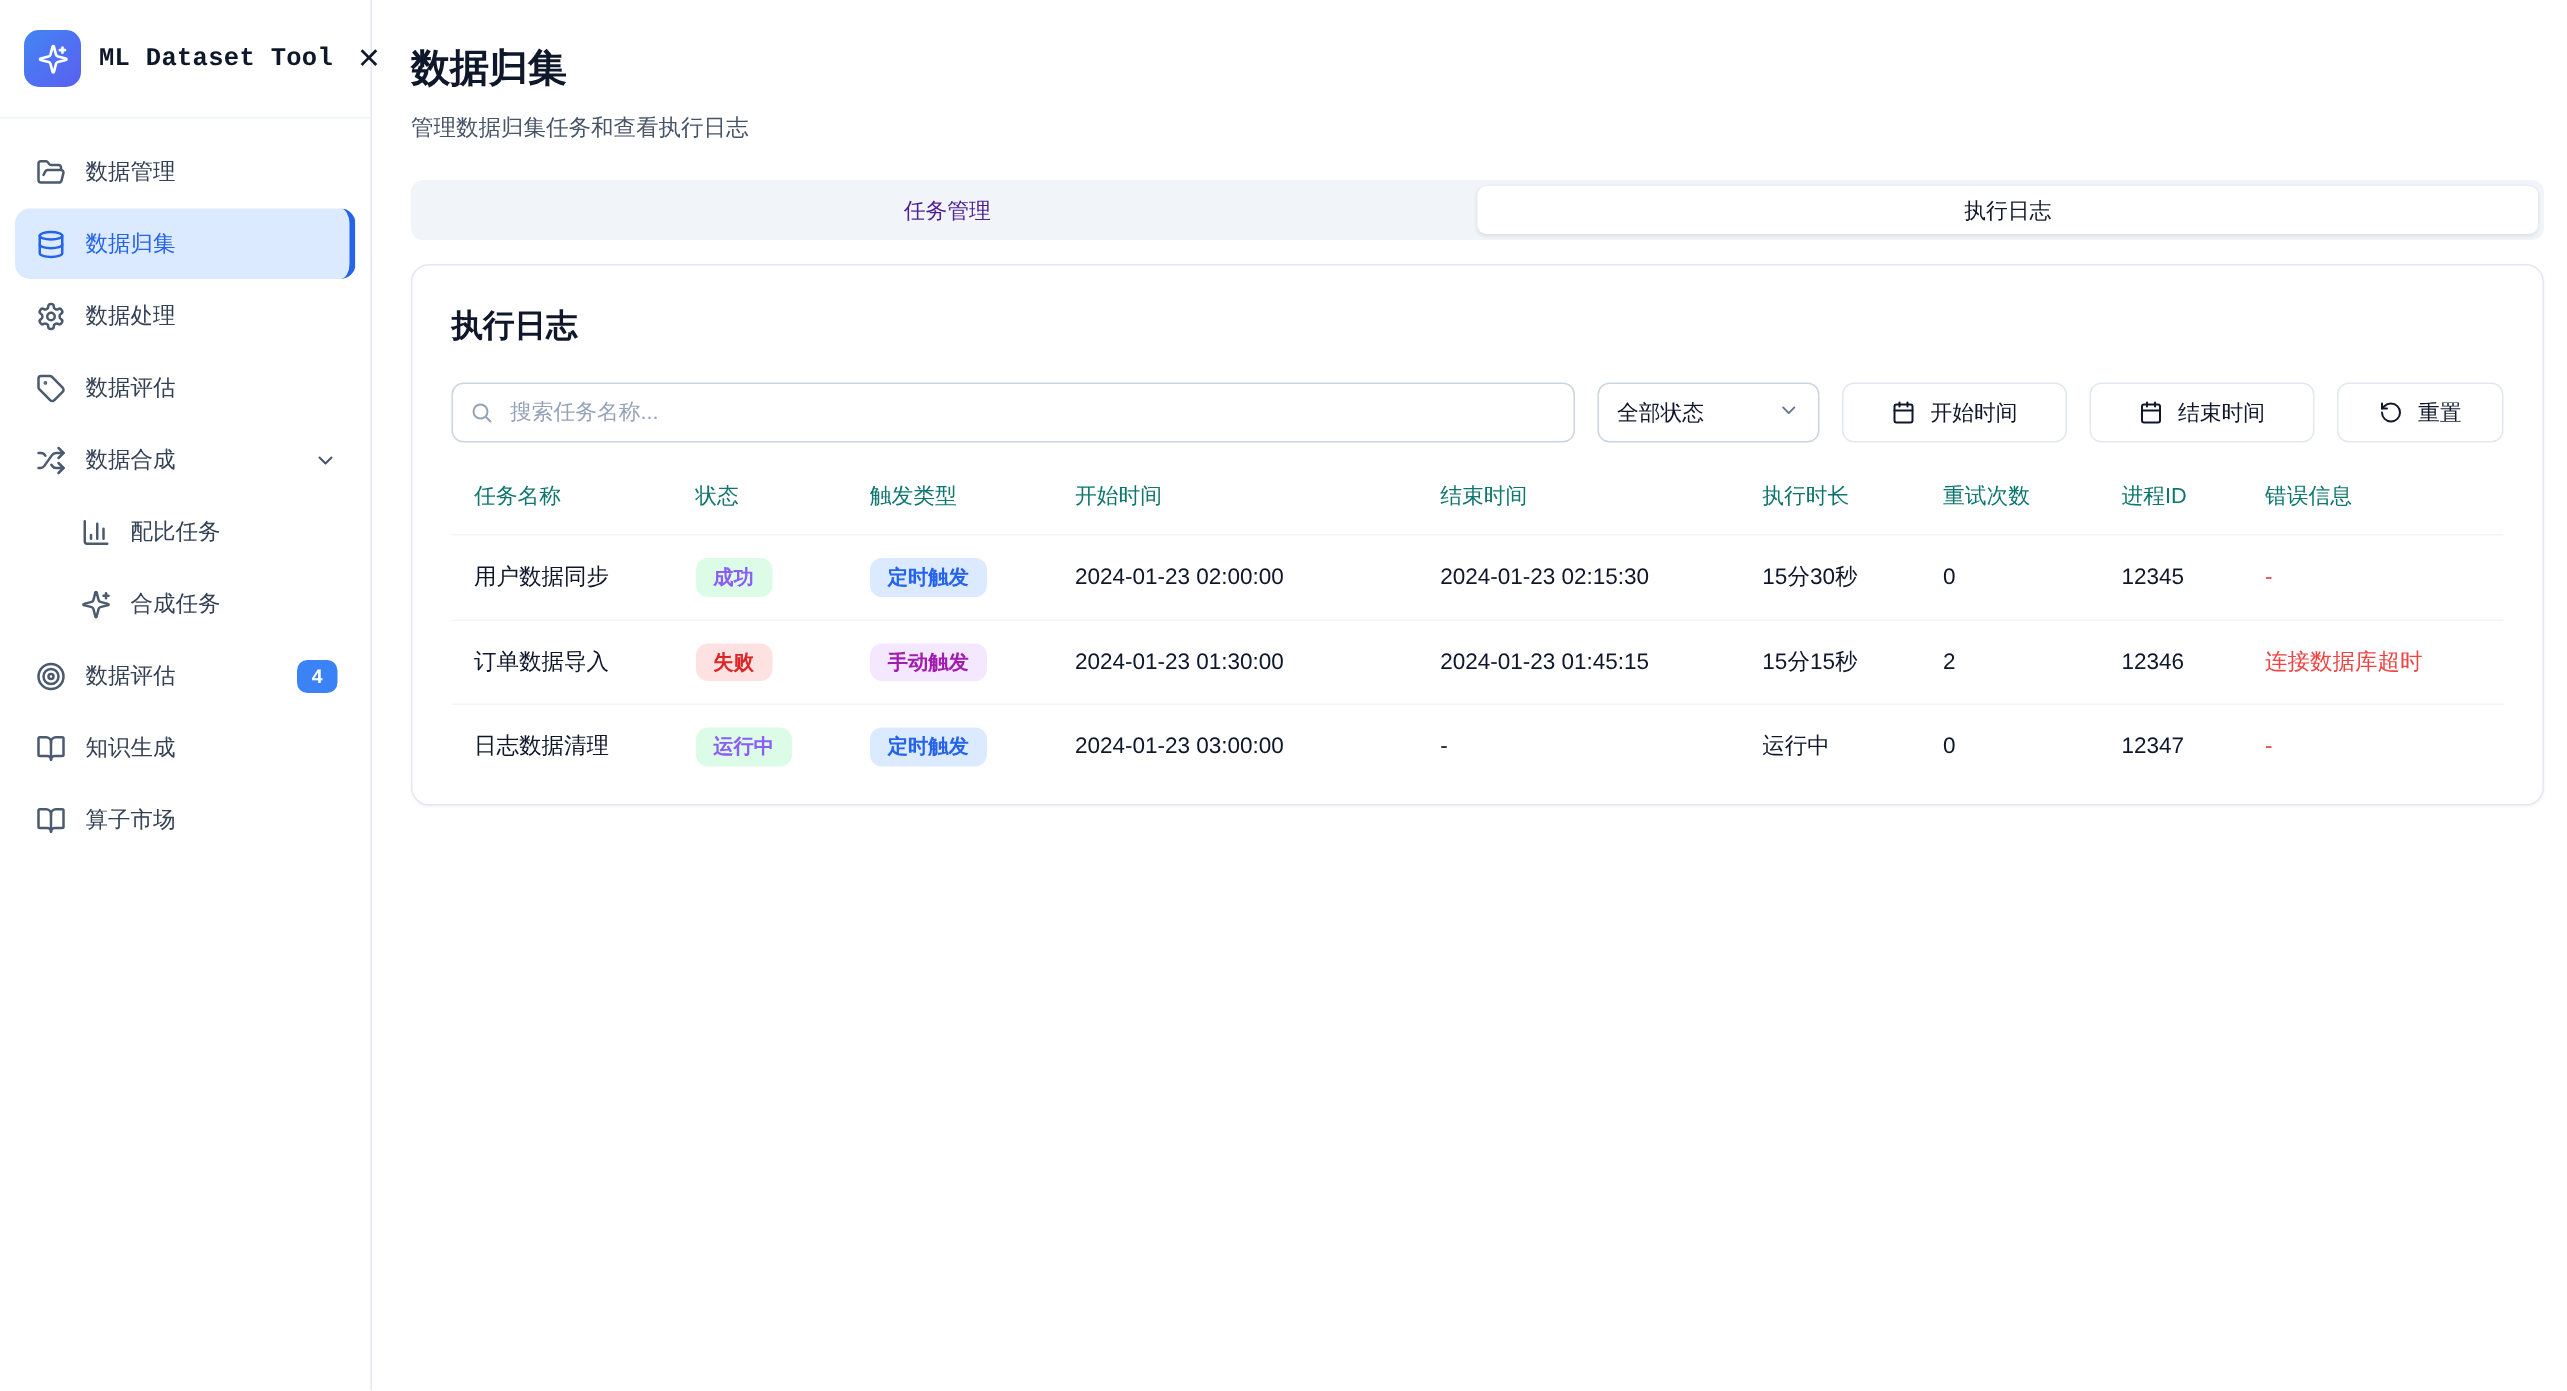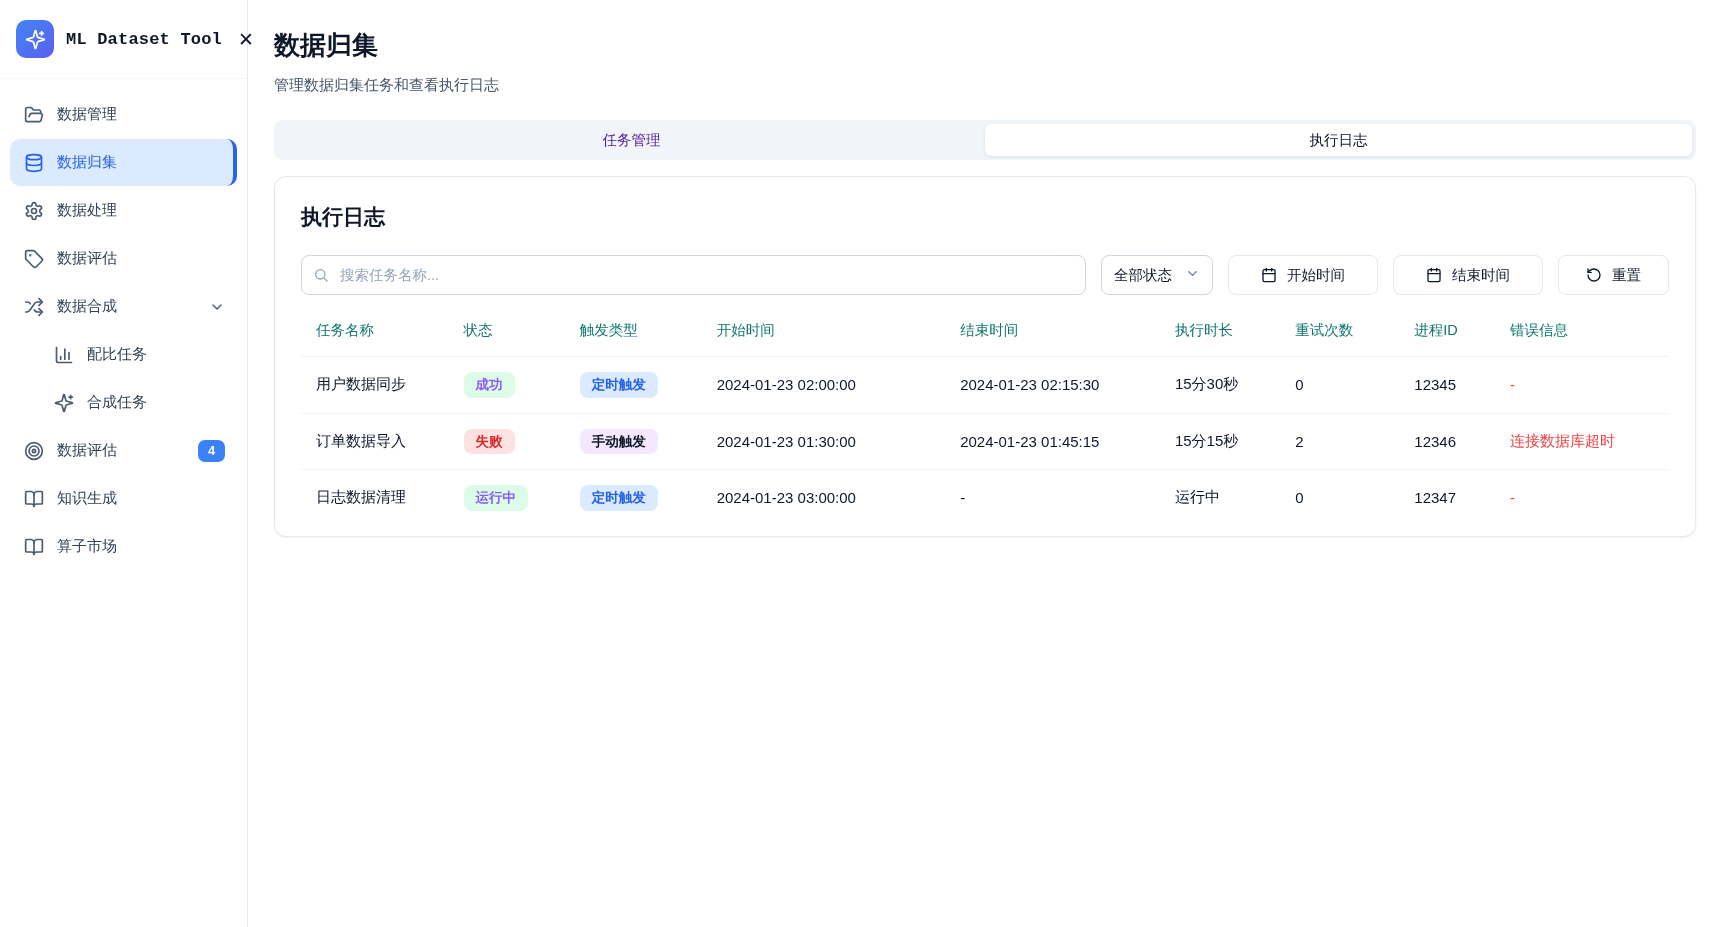--- a/index.html
+++ b/index.html
@@ -40,40 +40,40 @@
   .card { margin-top: 16px; border: 1px solid #e2e8f0; border-radius: 12px; background: #fff; box-shadow: 0 1px 2px rgba(15,23,42,.05); padding: 26px 26px 10px 26px; }
   .card-title { font-size: 21px; font-weight: 700; }
 
   .filters { margin-top: 24px; display: flex; gap: 15px; height: 40px; }
   .search-wrap { flex: 1; position: relative; }
   .search-wrap .ic { position: absolute; left: 12px; top: 50%; transform: translateY(-50%); display: flex; }
   .search-wrap .ic svg { width: 16px; height: 16px; stroke: #94a3b8; }
   .search-input { width: 100%; height: 40px; border: 1px solid #cbd5e1; border-radius: 8px; padding: 0 12px 0 38px; font-size: 14.5px; font-family: inherit; color: #0f172a; outline: none; }
   .search-input::placeholder { color: #94a3b8; }
 
-  .select-box { width: 112px; height: 40px; border: 1px solid #cbd5e1; border-radius: 8px; display: flex; align-items: center; justify-content: space-between; padding: 0 12px; font-size: 14.5px; cursor: pointer; background: #fff; }
+  .select-box { width: 148px; height: 40px; border: 1px solid #cbd5e1; border-radius: 8px; display: flex; align-items: center; justify-content: space-between; padding: 0 12px; font-size: 14.5px; cursor: pointer; background: #fff; }
   .select-box .ic svg { width: 15px; height: 15px; stroke: #64748b; }
 
   .f-btn { height: 40px; border: 1px solid #e2e8f0; background: #fff; border-radius: 8px; display: flex; align-items: center; justify-content: center; gap: 10px; font-size: 14.5px; color: #0f172a; cursor: pointer; font-family: inherit; }
   .f-btn .ic { display: flex; }
   .f-btn .ic svg { width: 16px; height: 16px; stroke: #0f172a; }
   .btn-date { width: 150px; }
   .btn-reset { width: 111px; }
 
   
   table { width: 100%; margin-top: 20px; border-collapse: collapse; table-layout: fixed; }
   thead th { text-align: left; font-weight: 500; font-size: 14.5px; color: #0f766e; padding: 6px 8px 16px 8px; }
   thead th:first-child { padding-left: 15px; }
   tbody td { font-size: 15px; color: #0f172a; padding: 15px 8px; border-top: 1px solid #f1f5f9; white-space: nowrap; }
   tbody td:first-child { padding-left: 15px; font-weight: 400; }
   .badge { display: inline-block; padding: 4px 12px; border-radius: 8px; font-size: 13.5px; font-weight: 600; line-height: 1.3; }
   .badge.green  { background: #dcfce7; color: #8b5cf6; }
   .badge.red    { background: #fee2e2; color: #dc2626; }
   .badge.blue   { background: #dbeafe; color: #2563eb; }
-  .badge.purple { background: #f3e8ff; color: #0f172a; }
+  .badge.purple { background: #f3e8ff; color: #a21caf; }
   td.err { color: #ef4444; }
 </style>
 </head>
 <body>
 
 <aside class="sidebar">
   <div class="side-header">
     <div class="logo">
       <svg viewBox="0 0 24 24" fill="none" stroke-width="2" stroke-linecap="round" stroke-linejoin="round">
         <path d="M9.9 15.5a2 2 0 0 0-1.4-1.4l-6.1-1.6a.5.5 0 0 1 0-1l6.1-1.6a2 2 0 0 0 1.4-1.4l1.6-6.1a.5.5 0 0 1 1 0l1.6 6.1a2 2 0 0 0 1.4 1.4l6.1 1.6a.5.5 0 0 1 0 1l-6.1 1.6a2 2 0 0 0-1.4 1.4l-1.6 6.1a.5.5 0 0 1-1 0z"></path>

